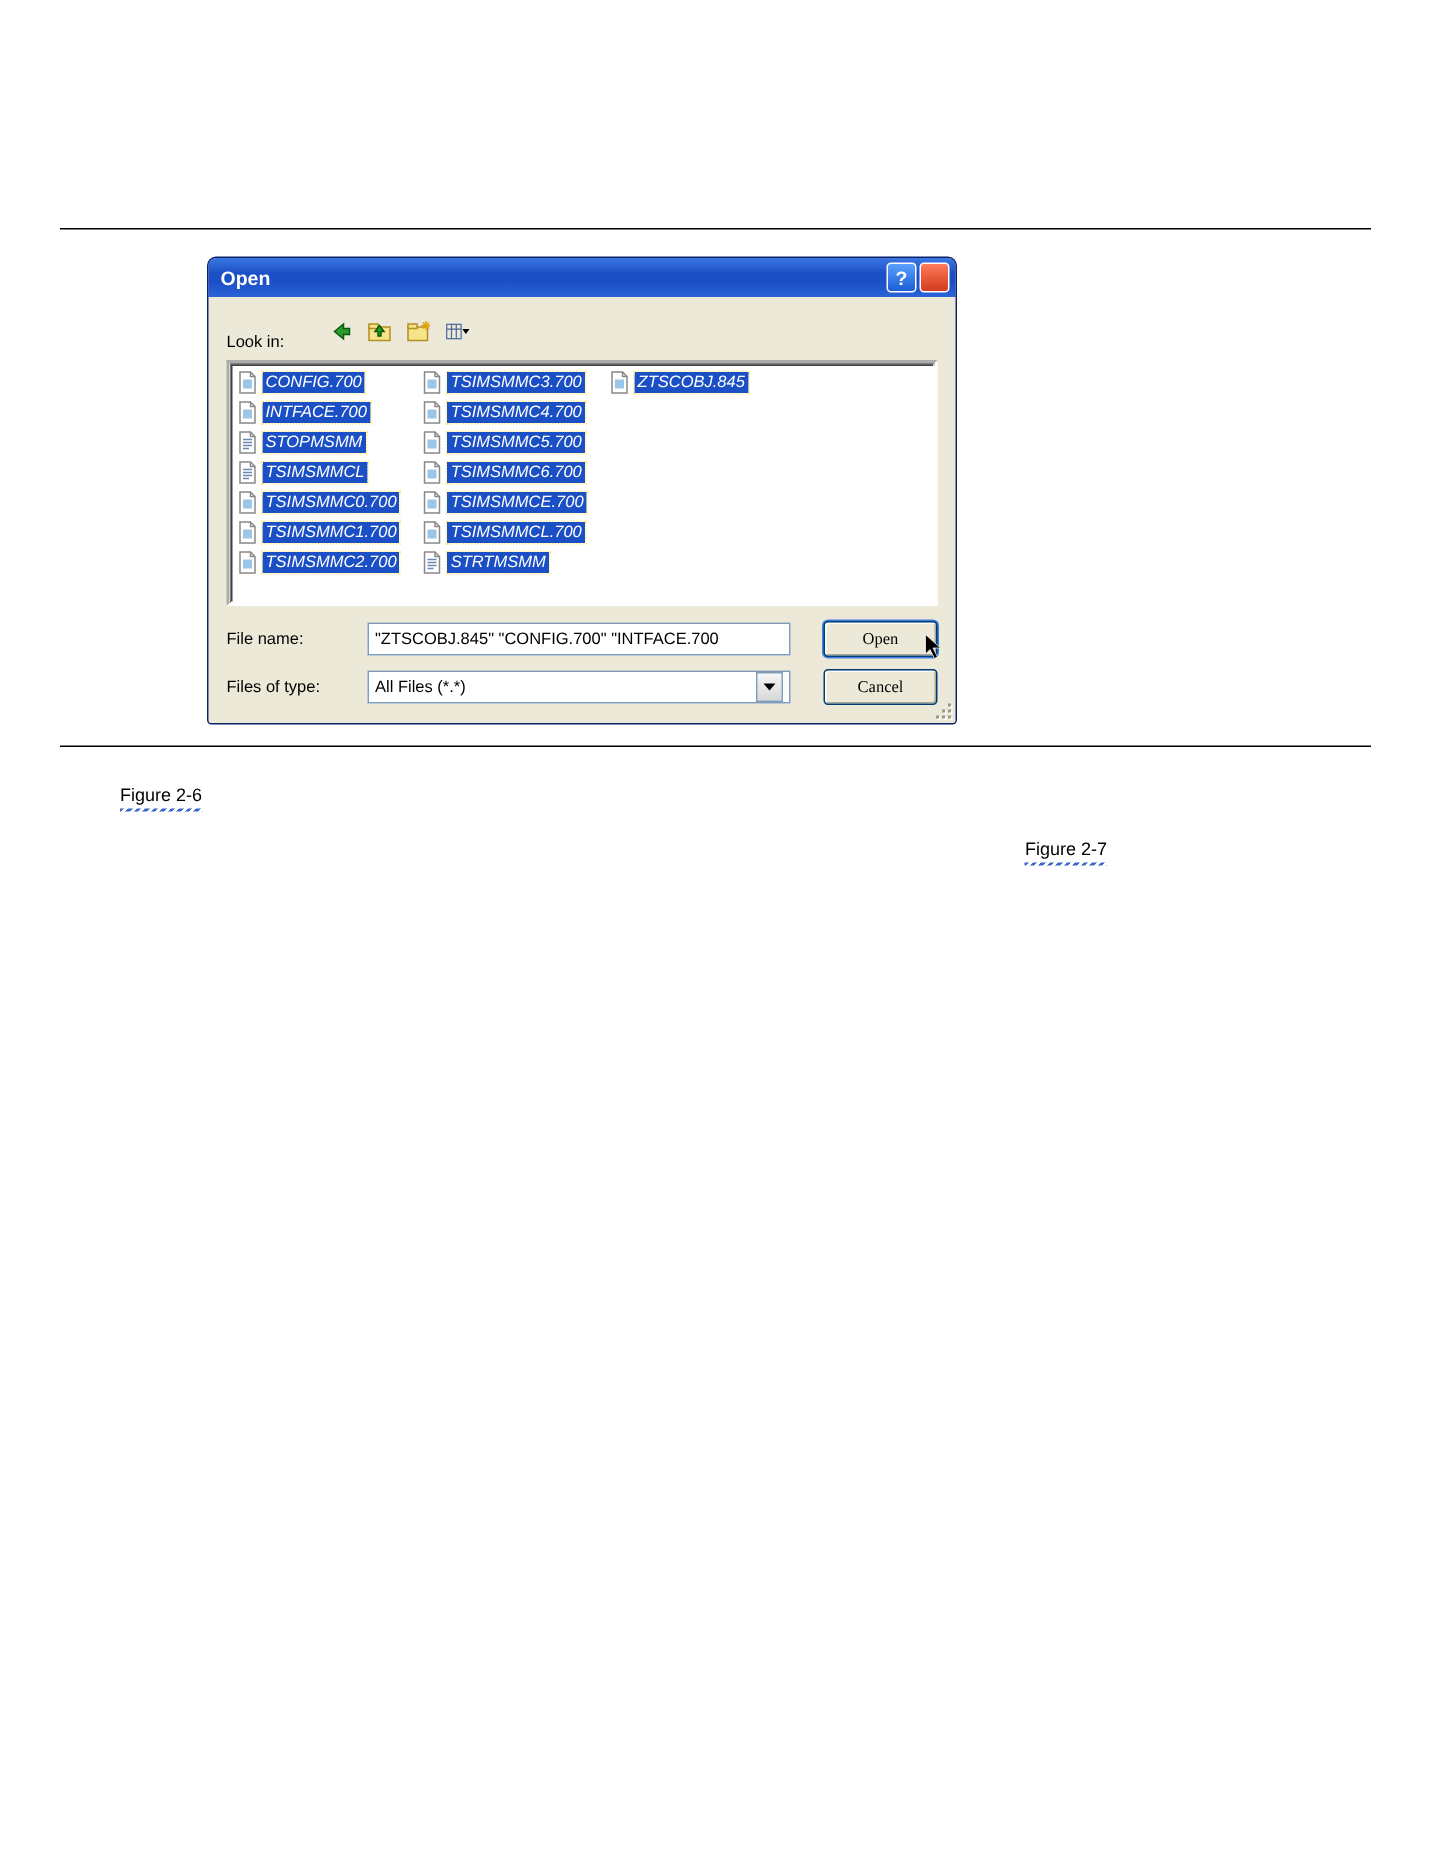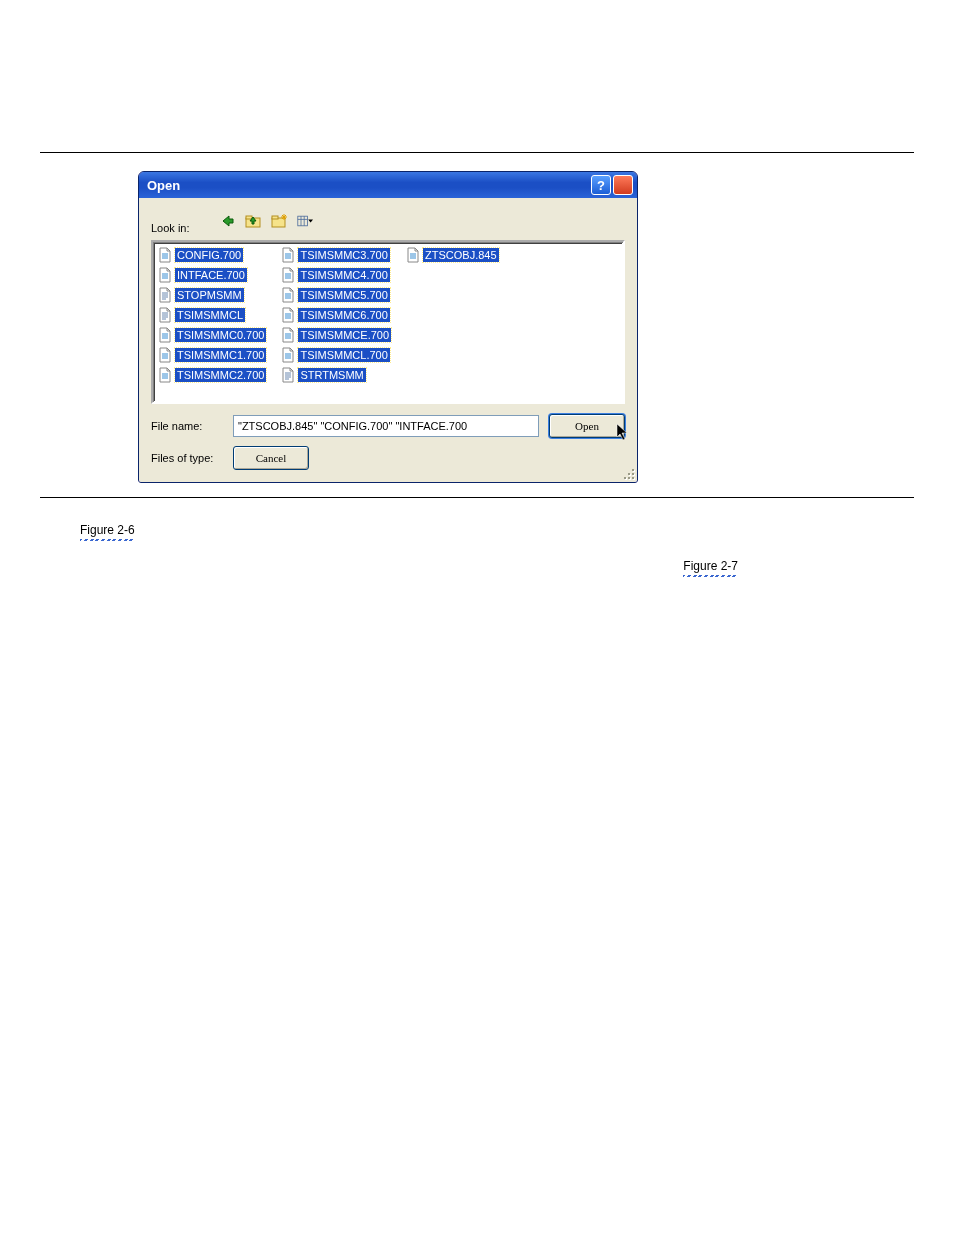--- a/index.html
+++ b/index.html
@@ -157,29 +157,30 @@
     flex-shrink:0;
   }
   .file .fn {
     white-space: nowrap;
     padding: 1px 2px;
   }
   .file.sel .fn {
     background: #1b4fc5;
     color: #fff;
     outline: 1px dotted #ffec8b;
+    font-style: italic;
   }
   
   .bottom {
     margin-top: 10px;
   }
   .brow {
     display: flex;
     align-items: center;
-    gap: 10px;
+    gap: 22px;
     margin-top: 8px;
   }
   .blab { width: 72px; }
   .tinput, .tselect {
     flex: 1;
     height: 20px;
     border: 1px solid #7f9db9;
     background: #fff;
     padding: 0 4px;
     display:flex;
@@ -478,20 +479,28 @@
               <span>Open</span>
               <span class="cursor">
                 <svg viewBox="0 0 14 18">
                   <path d="M1 1 L1 14 L4 11 L7 17 L9 16 L6 10 L11 10 Z" fill="#000" stroke="#fff" stroke-width="0.5"></path>
                 </svg>
               </span>
             </div>
           </div>
           <div class="brow">
             <span class="blab">Files of type:</span>
+            <div class="tselect">
+              <span class="seltext">All Files (*.*)</span>
+              <span class="dd-arrow">
+                <svg viewBox="0 0 10 6">
+                    <path d="M0 0 L5 6 L10 0 Z" fill="#000"></path>
+                  </svg>
+              </span>
+            </div>
             <div class="btn">
               <span>Cancel</span>
             </div>
           </div>
         </div>
 
         <div class="grip">
           <span style="right:1px;bottom:1px;"></span>
           <span style="right:5px;bottom:1px;"></span>
           <span style="right:9px;bottom:1px;"></span>

